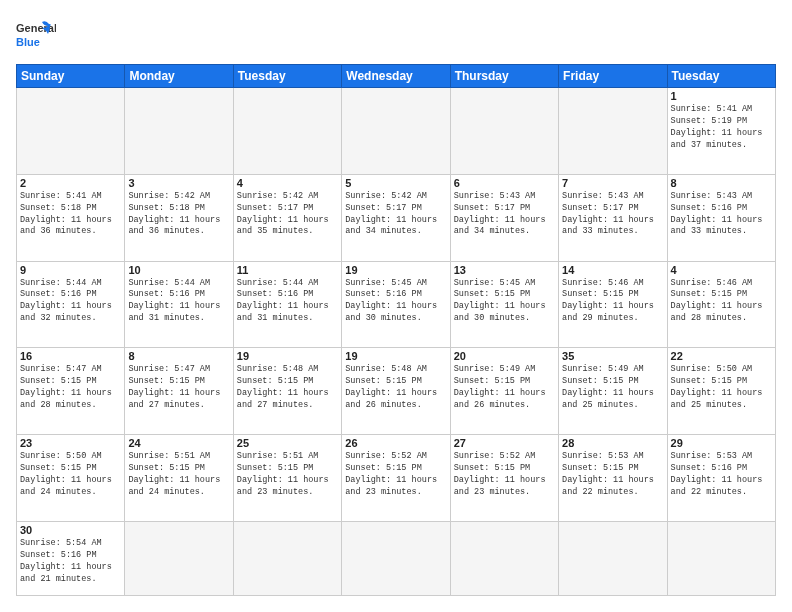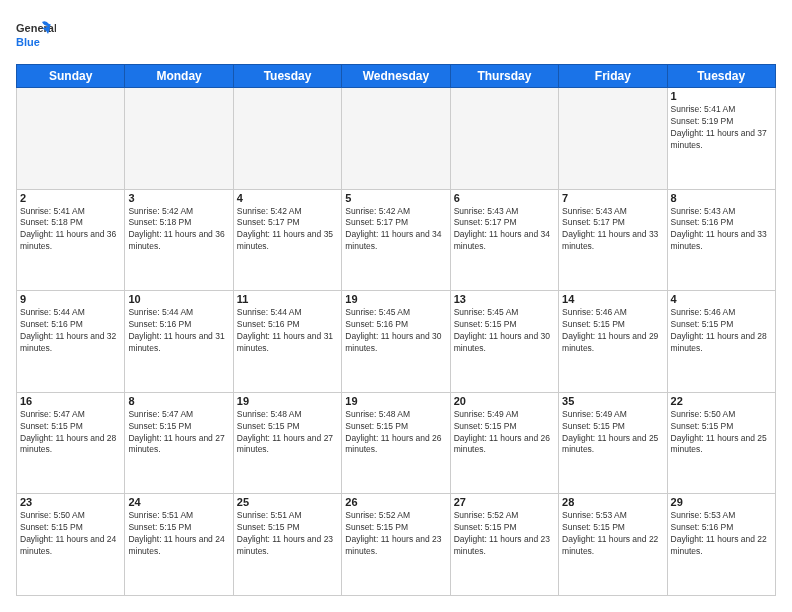--- a/index.html
+++ b/index.html
@@ -48,21 +48,21 @@
       width: 100%;
       table-layout: fixed;
     }
     .calendar th {
       background: #1a73e8;
       color: #fff;
       font-size: 12px;
       font-weight: bold;
       padding: 4px 4px;
       border: 1px solid #1557b0;
-      text-align: center;
+      text-align: left;
     }
     .calendar td {
       border: 1px solid #ccc;
       vertical-align: top;
       padding: 2px 3px;
       font-size: 9px;
       color: #333;
       background: #fff;
       height: 78px;
     }
@@ -75,20 +75,21 @@
     .day-num {
       font-size: 11px;
       font-weight: bold;
       color: #222;
       margin-bottom: 2px;
     }
     .day-info {
       font-size: 8.5px;
       line-height: 1.4;
       color: #333;
+      font-family: Liberation Mono, monospace;
     }
   </style>
 </head>
 <body>
 
 <div class="page">
   <div class="header">
     <div class="logo">
   <div style="display:flex;align-items:center;gap:6px;">
     <svg width="40" height="40" viewBox="0 0 40 40">
@@ -300,20 +301,34 @@
 Sunset: 5:15 PM
 Daylight: 11 hours and 22 minutes.</div>
           </td>
           <td>
             <div class="day-num">29</div>
             <div class="day-info" style="white-space: pre-line;">Sunrise: 5:53 AM
 Sunset: 5:16 PM
 Daylight: 11 hours and 22 minutes.</div>
           </td>
         </tr>
+        <tr>
+          <td class="last-row">
+            <div class="day-num">30</div>
+            <div class="day-info" style="white-space: pre-line;">Sunrise: 5:54 AM
+Sunset: 5:16 PM
+Daylight: 11 hours and 21 minutes.</div>
+          </td>
+          <td class="last-row empty"></td>
+          <td class="last-row empty"></td>
+          <td class="last-row empty"></td>
+          <td class="last-row empty"></td>
+          <td class="last-row empty"></td>
+          <td class="last-row empty"></td>
+        </tr>
       </tbody>
   </table>
 </div>
 
 <style>
   .logo {
     display: flex;
     align-items: flex-start;
     flex-direction: column;
     gap: 0;

